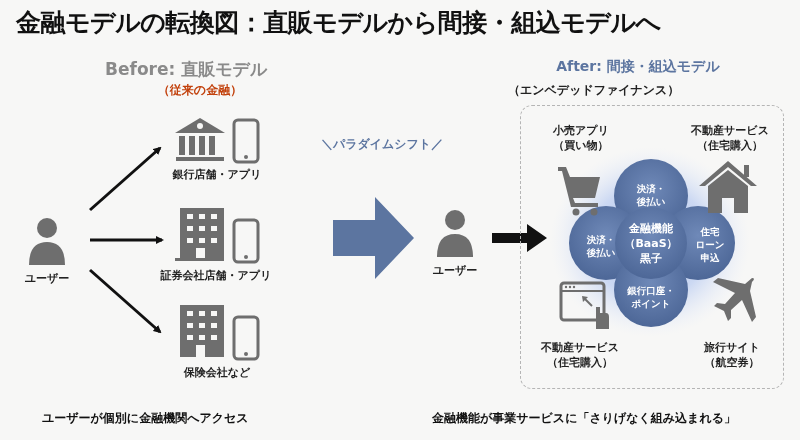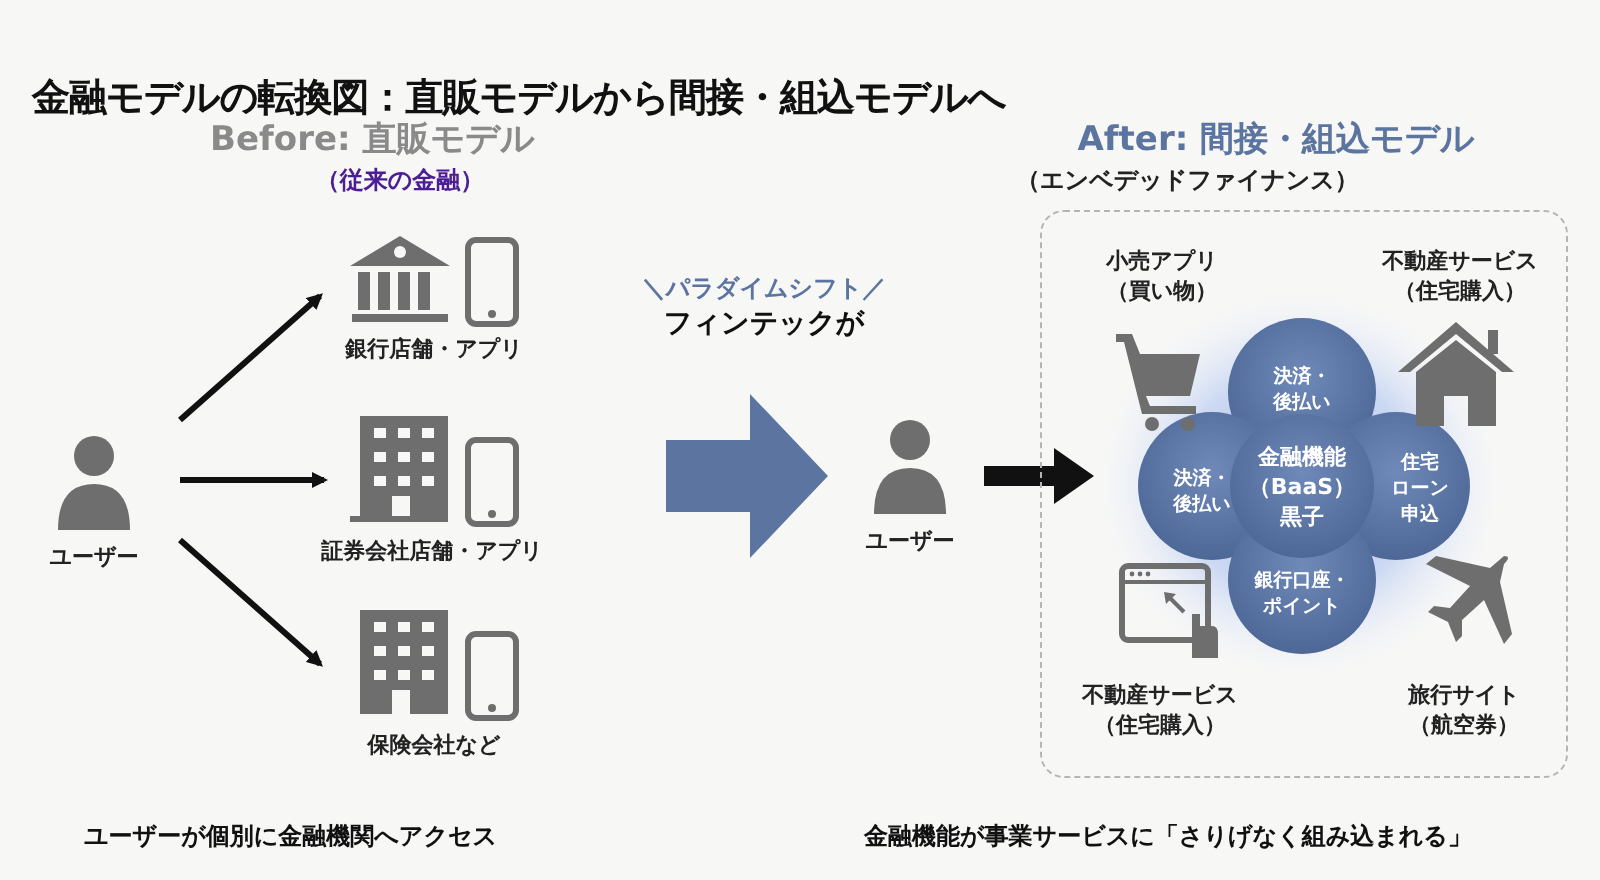--- a/index.html
+++ b/index.html
@@ -3,24 +3,24 @@
 <meta charset="utf-8">
 <style>
   html, body { margin:0; padding:0; }
   body {
     width:800px; height:440px; overflow:hidden; position:relative;
     background:#f7f7f6;
     font-family: "DejaVu Sans", "Liberation Sans", sans-serif;
     color:#111;
   }
   .abs { position:absolute; }
-  .title { left:16px; top:6px; font-size:19px; font-weight:bold; letter-spacing:-0.5px; color:#111;margin-top:30px; }
+  .title { left:16px; top:6px; font-size:25px; font-weight:bold; letter-spacing:-0.5px; color:#111; }
   .heading-before { left:105px; top:58px; width:190px; text-align:left; font-size:17px; font-weight:bold; color:#8a8a8a; }
-  .sub-before { left:105px; top:82px; width:190px; text-align:center; font-size:12px; font-weight:bold; color:#4c1d95; }
-  .heading-after { left:508px; top:58px; width:260px; text-align:center; font-size:17px; font-weight:bold; color:#5c75a0; }
+  .sub-before { left:105px; top:82px; width:190px; text-align:center; font-size:12px; font-weight:bold; color:#c2410c; }
+  .heading-after { left:508px; top:58px; width:260px; text-align:center; font-size:14px; font-weight:bold; color:#5c75a0; }
   .sub-after { left:508px; top:82px; width:260px; font-size:12px; font-weight:bold; color:#222; }
   .label { font-size:11px; font-weight:bold; color:#222; text-align:center; white-space:nowrap; }
   .footer { font-size:12px; font-weight:bold; color:#111; white-space:nowrap; }
   .panel { left:520px; top:105px; width:262px; height:282px; border:1.5px dashed #b5b5b5; border-radius:12px; }
   .paradigm { left:302px; top:136px; width:160px; text-align:center; font-size:12px; font-weight:bold; color:#5c75a0; }
   .shift-text { left:302px; top:153px; width:160px; text-align:center; font-size:14px; font-weight:bold; color:#111; line-height:18px; }
   .petal-text { font-size:9.5px; font-weight:bold; color:#fff; text-align:center; line-height:13px; }
   .center-text { font-size:11px; font-weight:bold; color:#fff; text-align:center; line-height:15px; }
   svg { position:absolute; left:0; top:0; }
 </style>
@@ -156,21 +156,20 @@
 </svg>
 
 <div class="abs label" style="left:22px;top:271px;width:50px;">ユーザー</div>
 <div class="abs label" style="left:152px;top:167px;width:130px;">銀行店舗・アプリ</div>
 <div class="abs label" style="left:146px;top:268px;width:140px;">証券会社店舗・アプリ</div>
 <div class="abs label" style="left:152px;top:365px;width:130px;">保険会社など</div>
 <div class="abs footer" style="left:42px;top:410px;">ユーザーが個別に金融機関へアクセス</div>
 
 <div class="abs paradigm">＼パラダイムシフト／</div>
 <div class="abs shift-text">
-  <div>フィンテックが</div>
 </div>
 
 <div class="abs heading-after">After: 間接・組込モデル</div>
 <div class="abs sub-after">（エンベデッドファイナンス）</div>
 <div class="abs panel"></div>
 <div class="abs label" style="left:430px;top:263px;width:50px;">ユーザー</div>
 
 <div class="abs label" style="left:536px;top:123px;width:90px;line-height:15px;">
   <div>小売アプリ</div>
   <div>（買い物）</div>

